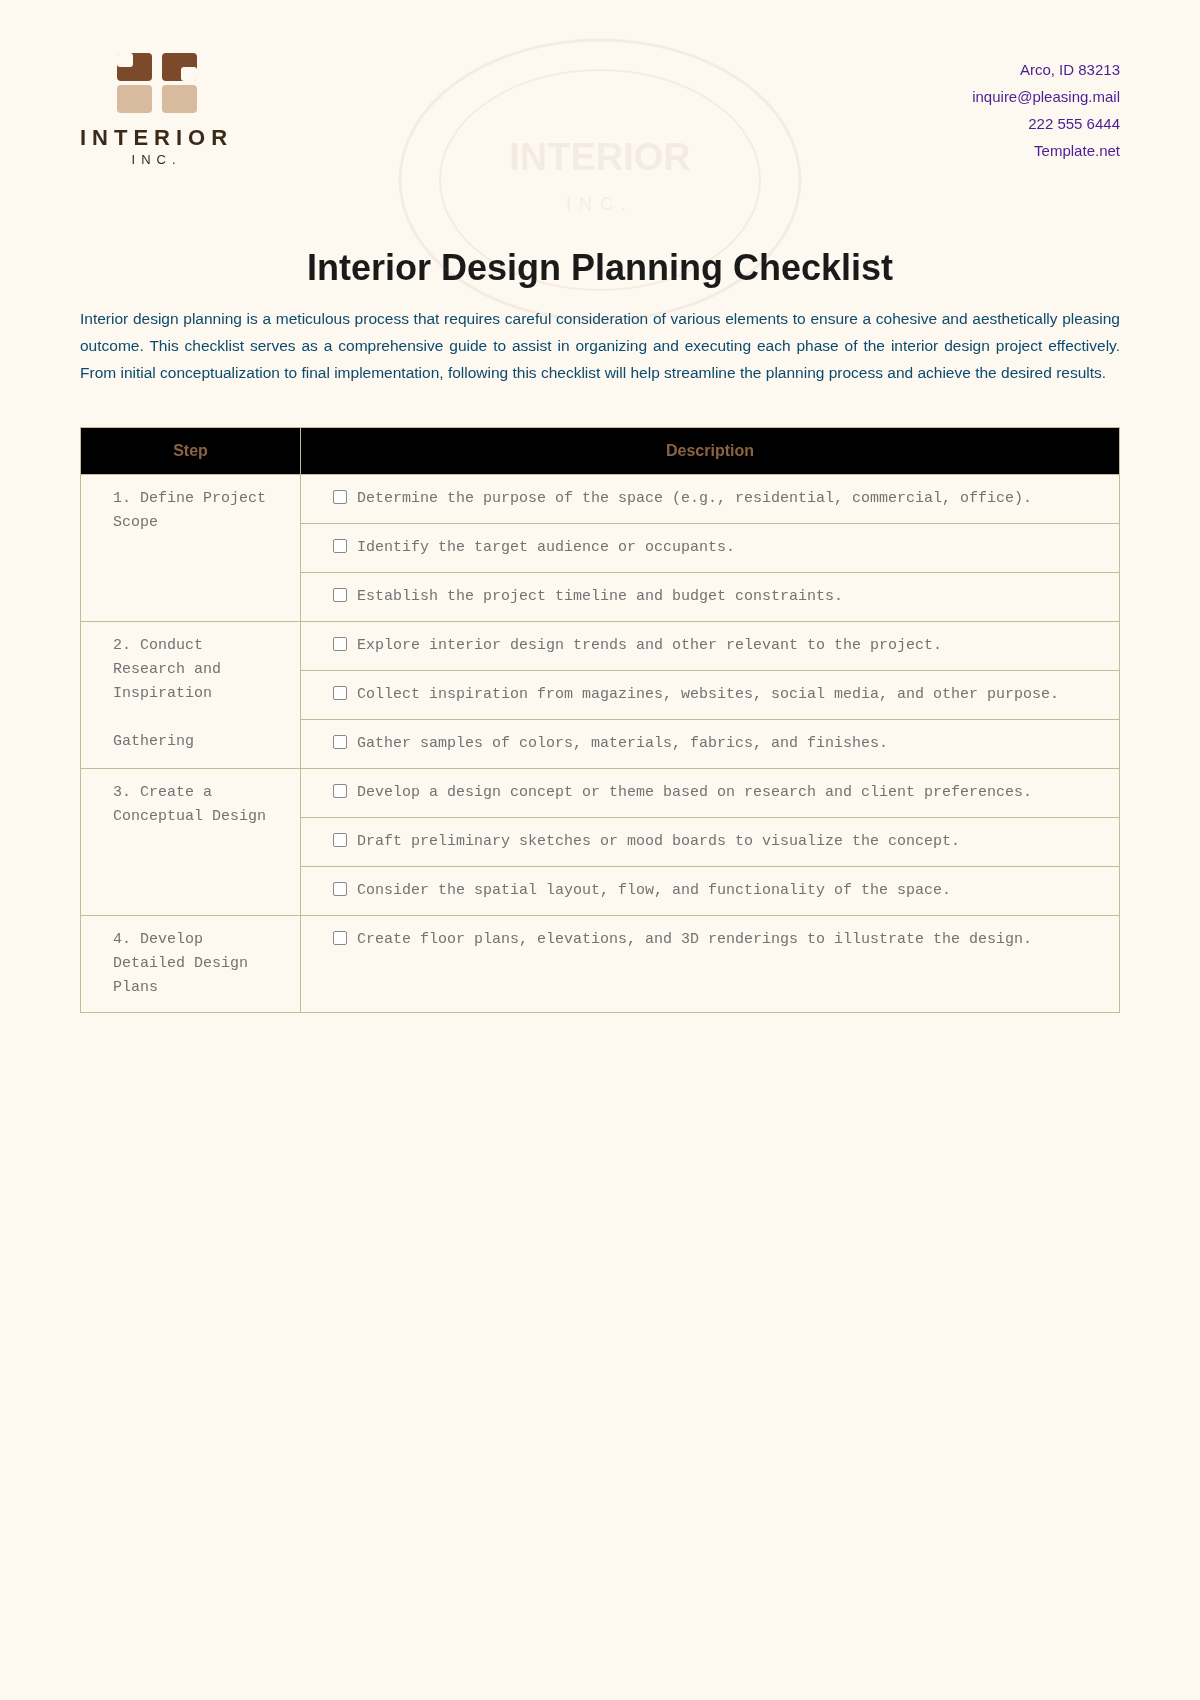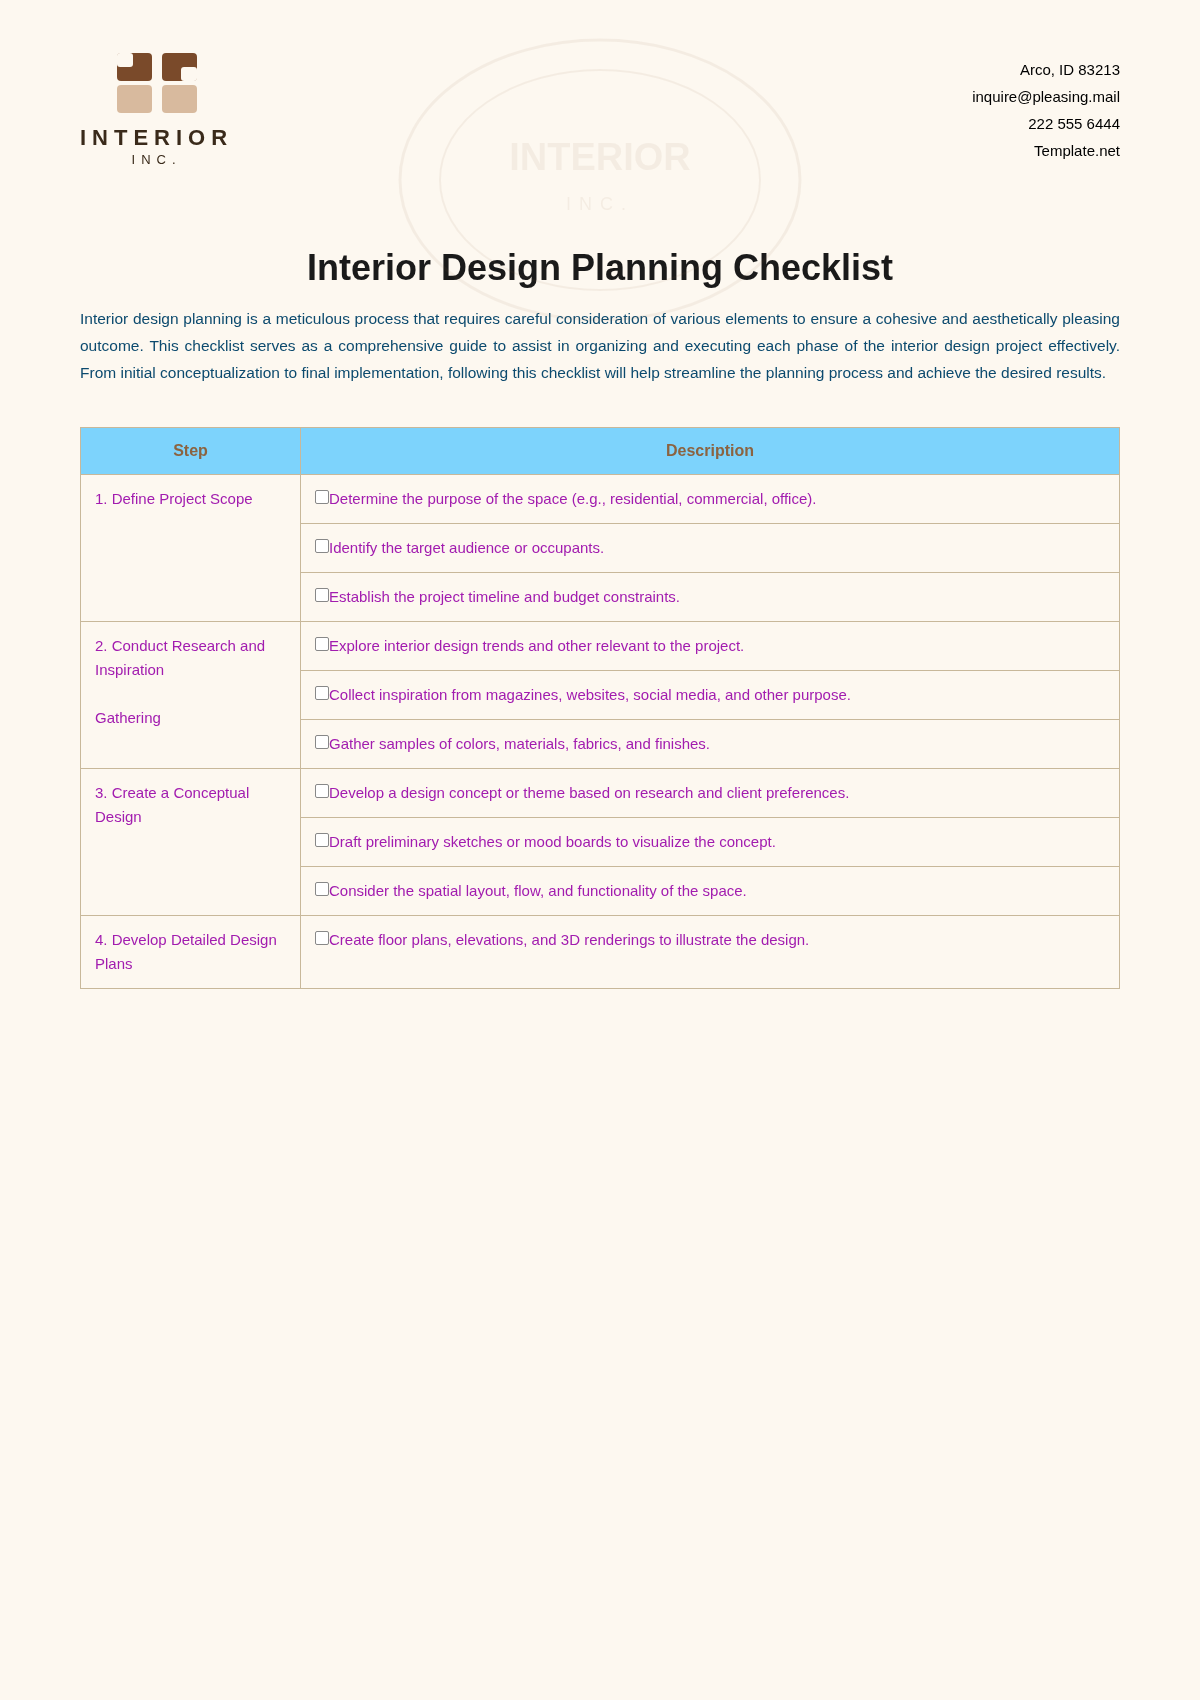--- a/index.html
+++ b/index.html
@@ -48,21 +48,21 @@
       font-size: 13px;
       letter-spacing: 6px;
       color: #3a2a1a;
       text-align: center;
       margin-top: 2px;
     }
     .contact-info {
       text-align: right;
       font-family: Arial, sans-serif;
       font-size: 15px;
-      color: #000000;
+      color: #4c1d95;
       line-height: 1.8;
       padding-top: 8px;
     }
     .watermark {
       position: absolute;
       top: 30px;
       left: 50%;
       transform: translateX(-50%);
       opacity: 0.07;
       pointer-events: none;
@@ -92,44 +92,46 @@
       margin-bottom: 40px;
     }
     .checklist-table {
       width: 100%;
       border-collapse: collapse;
       border: 1.5px solid #c8b89a;
       font-family: Arial, sans-serif;
       font-size: 15px;
     }
     .checklist-table th {
-      background: #7dd3fc;
+      background: #000000;
       color: #8b6340;
       font-weight: bold;
       font-size: 16px;
       padding: 14px 20px;
       border: 1.5px solid #c8b89a;
       text-align: center;
     }
     .checklist-table td {
       border: 1.5px solid #c8b89a;
-      padding: 12px 14px;
+      padding: 12px 32px;
       vertical-align: top;
-      color: #a21caf;
+      color: #737373;
       line-height: 1.6;
+      font-family: Liberation Mono, monospace;
     }
     .step-cell {
       width: 220px;
       font-size: 15px;
       color: #222;
       vertical-align: middle;
     }
     .desc-cell {
       display: flex;
       align-items: flex-start;
+      gap: 10px;
     }
     .checkbox {
       width: 14px;
       height: 14px;
       border: 1.5px solid #888;
       border-radius: 2px;
       flex-shrink: 0;
       margin-top: 3px;
       background: #fff;
       display: inline-block;

